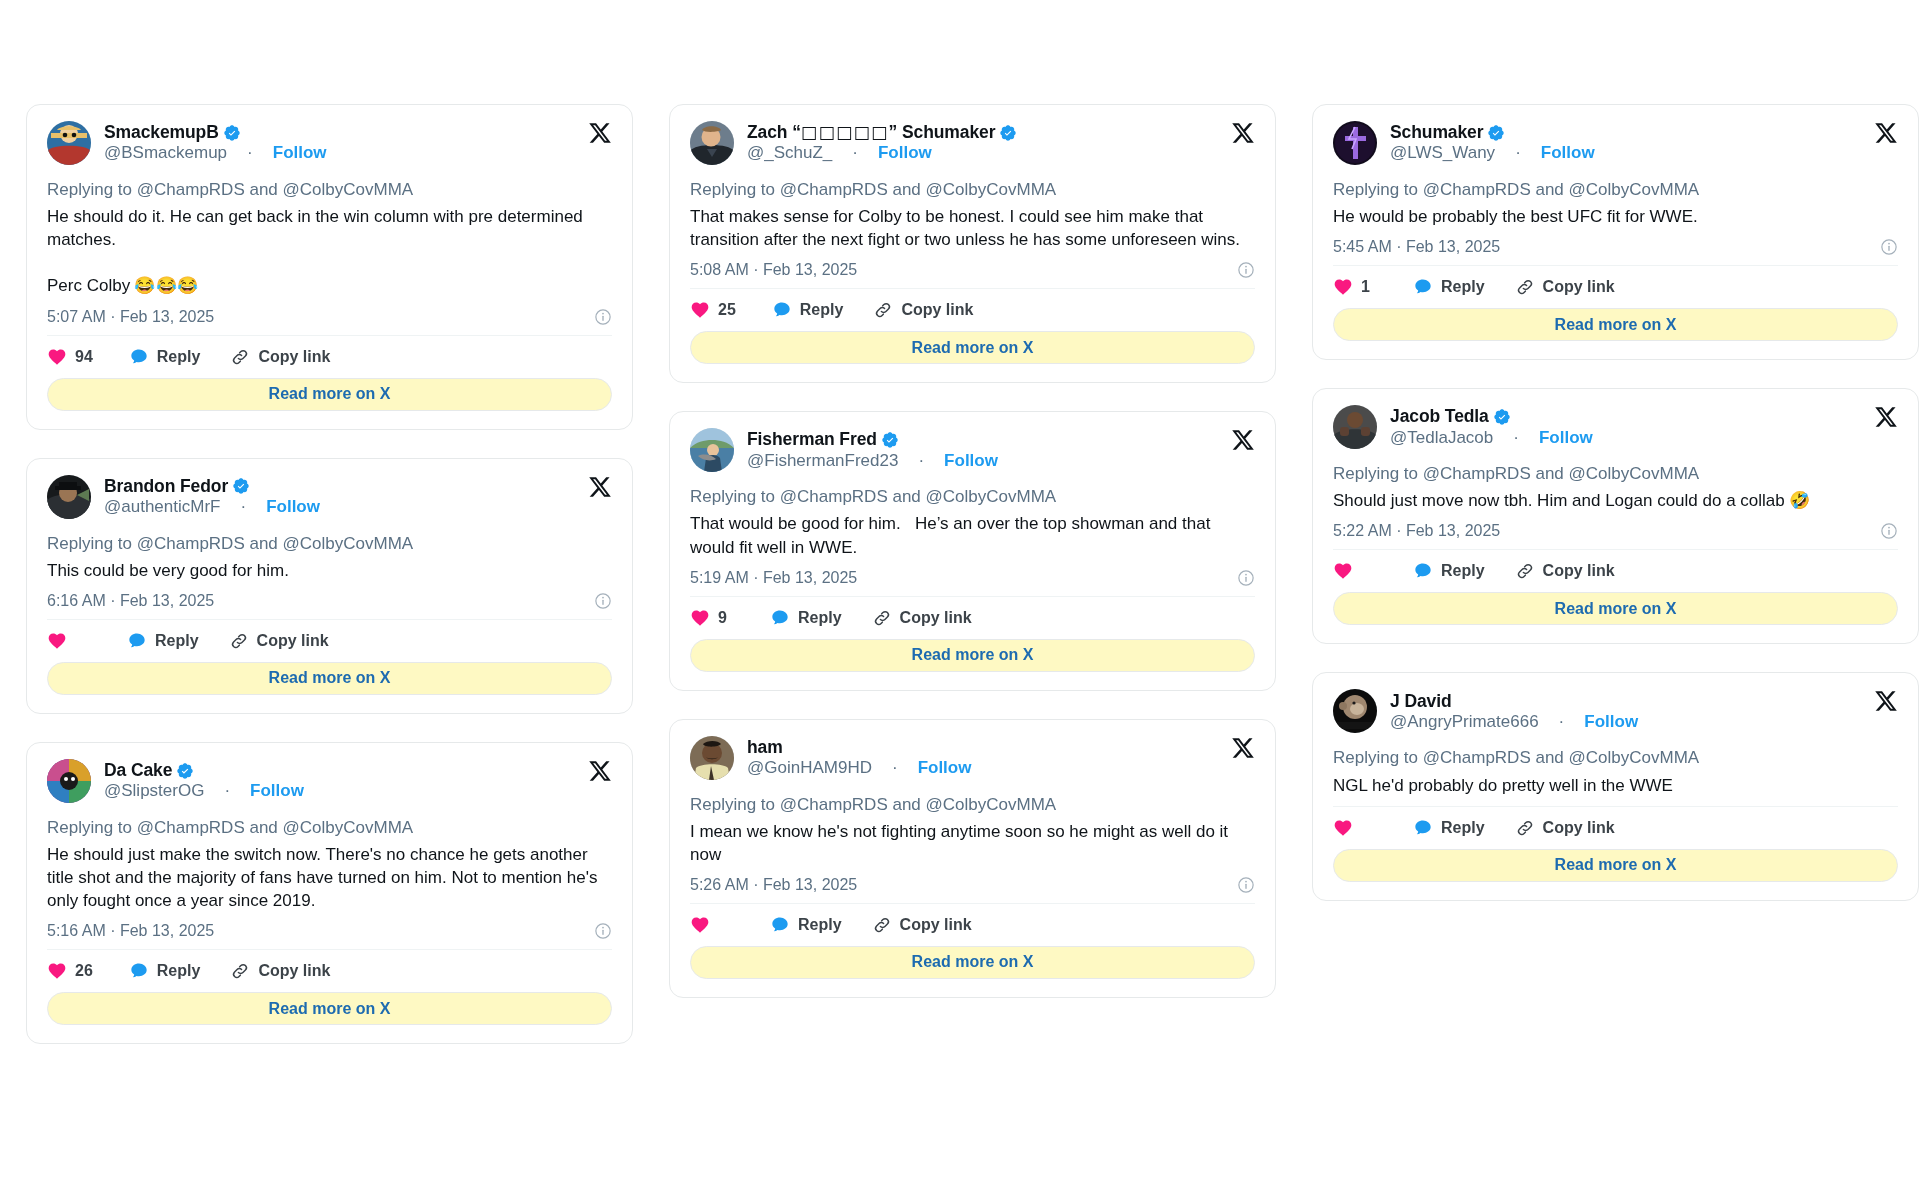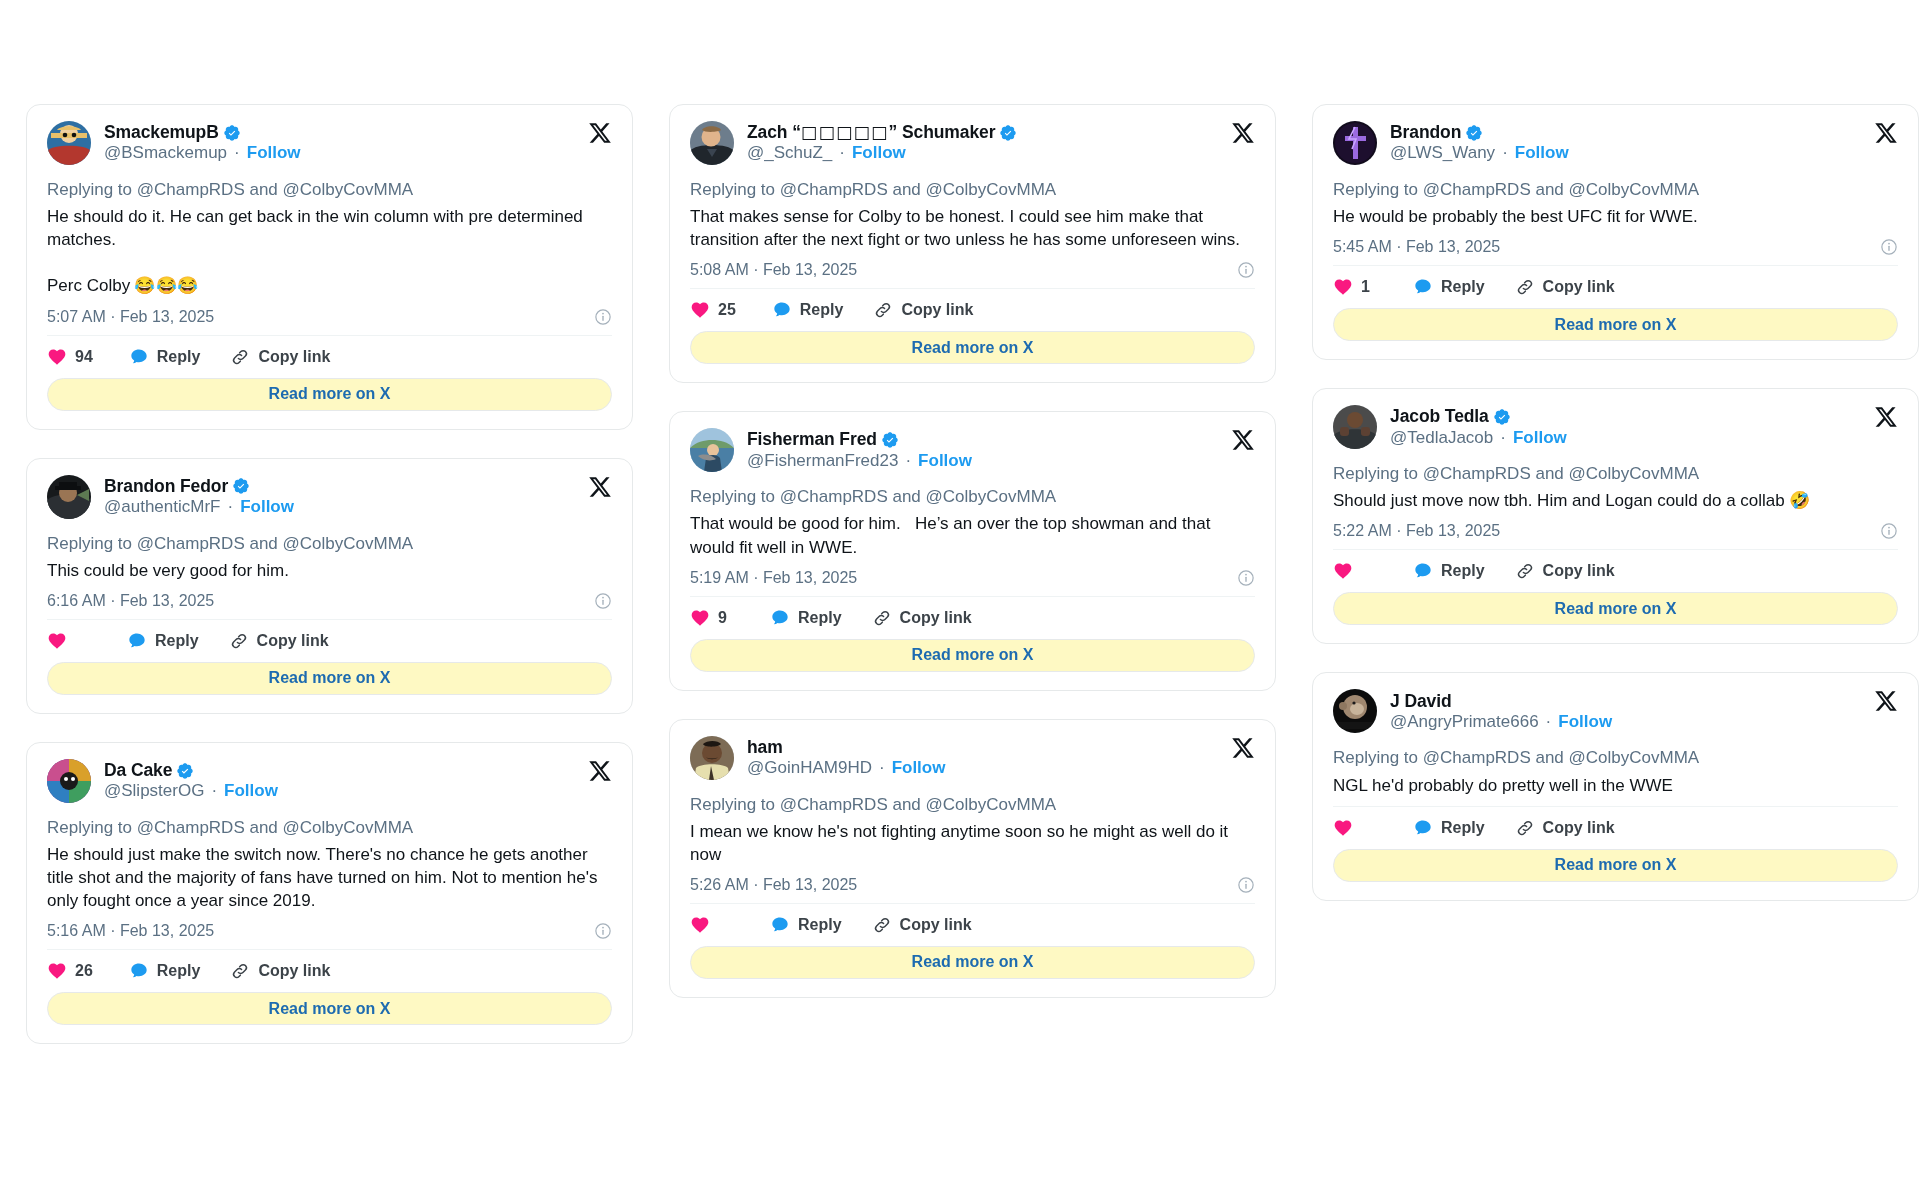--- a/index.html
+++ b/index.html
@@ -49,21 +49,21 @@
     position: relative;
   }
   .avatar svg { display:block; width:100%; height:100%; }
   .who { display: flex; flex-direction: column; justify-content: center; min-height:44px; padding-top:1px; }
   .name-row { display: flex; align-items: center; gap: 4px; line-height: 1.1; }
   .dname {
     font-size: 17.5px; font-weight: bold; color: #0f1419;
     letter-spacing: -0.1px; white-space: nowrap;
   }
   .verified { width: 18px; height: 18px; flex:0 0 18px; display:inline-block; }
-  .handle-row { display: flex; align-items: flex-start; gap: 7px; margin-top: 1px; line-height: 1.2; }
+  .handle-row { display: flex; align-items: flex-start; gap: 20px; margin-top: 1px; line-height: 1.2; }
   .handle { font-size: 17px; color: #5b7083; }
   .dot-sep { font-size: 17px; color: #5b7083; }
   .follow { font-size: 17px; font-weight: bold; color: #1d9bf0; cursor: pointer; }
 
   .x-logo {
     position: absolute;
     top: 16px; right: 20px;
     width: 24px; height: 24px;
     cursor: pointer;
   }
@@ -601,21 +601,21 @@
               <svg viewBox="0 0 44 44">
                 <rect width="44" height="44" fill="#120b1c"></rect>
                 <circle cx="22" cy="22" r="20" fill="#1d0f2e"></circle>
                 <path d="M20 6h5v32h-5z" fill="#9b6ae0"></path>
                 <path d="M12 15h21v5H12z" fill="#9b6ae0"></path>
                 <path d="M22 6l-6 12h7l-4 10" fill="none" stroke="#c9a6ff" stroke-width="1.6"></path>
               </svg>
             </span>
       <div class="who">
         <div class="name-row">
-          <span class="dname">Brandon</span>
+          <span class="dname">Schumaker</span>
           <span class="verified">
     <svg viewBox="0 0 24 24" width="18" height="18" aria-hidden="true">
       <path fill="#1d9bf0" d="M22.25 12c0-1.43-.88-2.67-2.19-3.34.46-1.39.2-2.9-.81-3.91s-2.52-1.27-3.91-.81C14.67 2.63 13.43 1.75 12 1.75s-2.67.88-3.34 2.19c-1.39-.46-2.9-.2-3.91.81s-1.27 2.52-.81 3.91C2.63 9.33 1.75 10.57 1.75 12s.88 2.67 2.19 3.34c-.46 1.39-.2 2.9.81 3.91s2.52 1.27 3.91.81c.67 1.31 1.91 2.19 3.34 2.19s2.67-.88 3.34-2.19c1.39.46 2.9.2 3.91-.81s1.27-2.52.81-3.91c1.31-.67 2.19-1.91 2.19-3.34z"></path>
       <path fill="#fff" d="M10.6 15.7l-2.9-2.9 1.1-1.1 1.8 1.8 4.6-4.6 1.1 1.1z"></path>
     </svg></span>
         </div>
         <div class="handle-row">
           <span class="handle">@LWS_Wany</span>
           <span class="dot-sep">·</span>
           <span class="follow">Follow</span>

